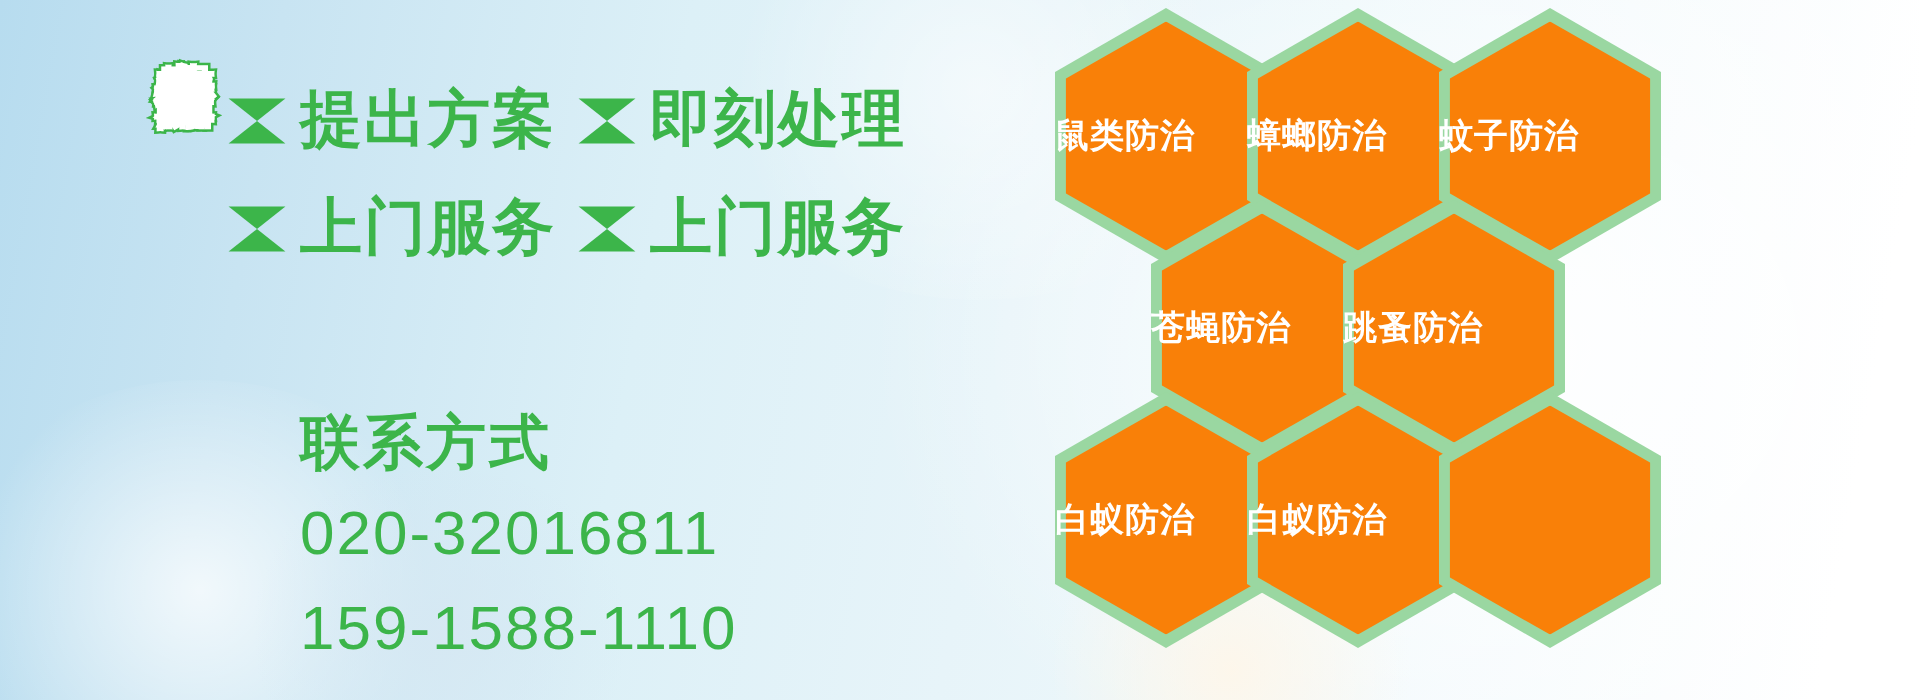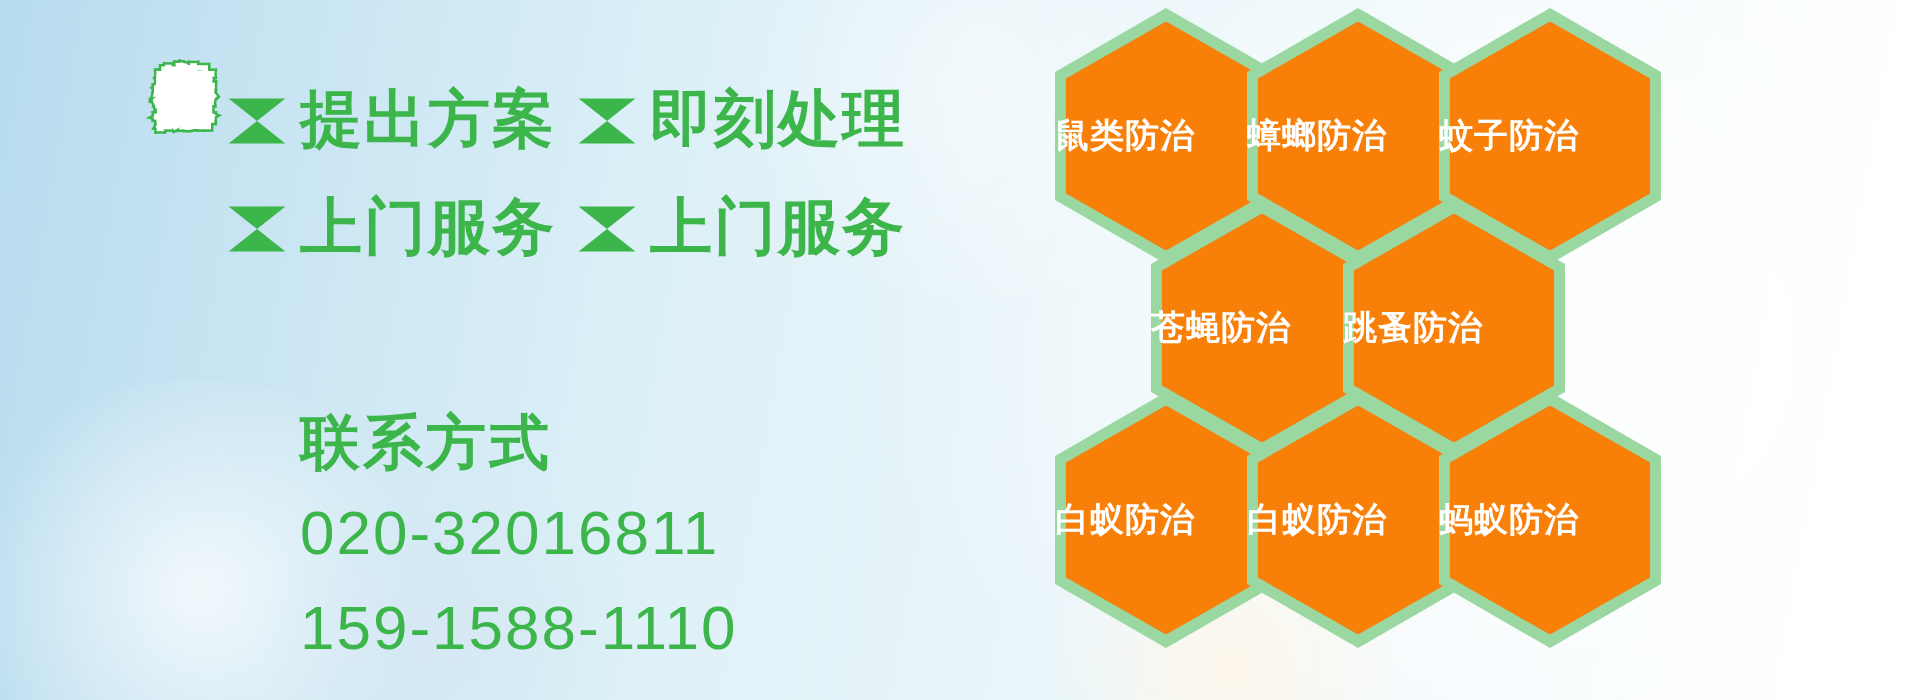--- a/index.html
+++ b/index.html
@@ -254,17 +254,16 @@
       <div class="hex-label">白蚁防治</div>
     </div>
     <div class="hex-cell" style="left:192px; top:392px;">
       <div class="hex-outer"></div>
       <div class="hex-inner"></div>
       <div class="hex-label">白蚁防治</div>
     </div>
     <div class="hex-cell" style="left:384px; top:392px;">
       <div class="hex-outer"></div>
       <div class="hex-inner"></div>
-      <div class="hex-label">蚂蚁防治</div>
     </div>
 
   </div>
 </div>
 
 </body></html>

